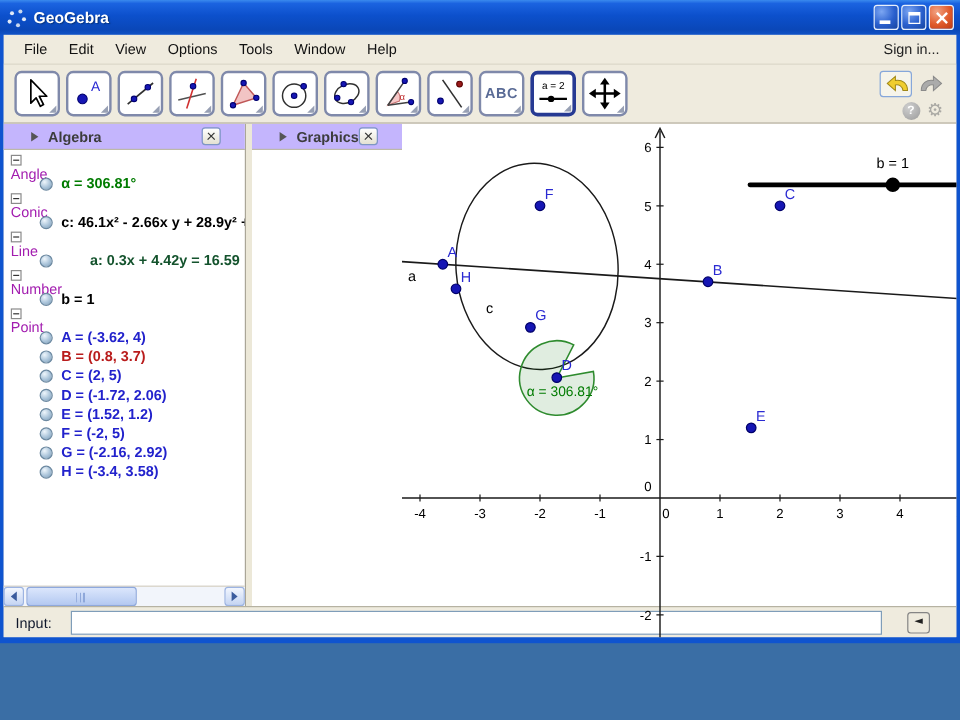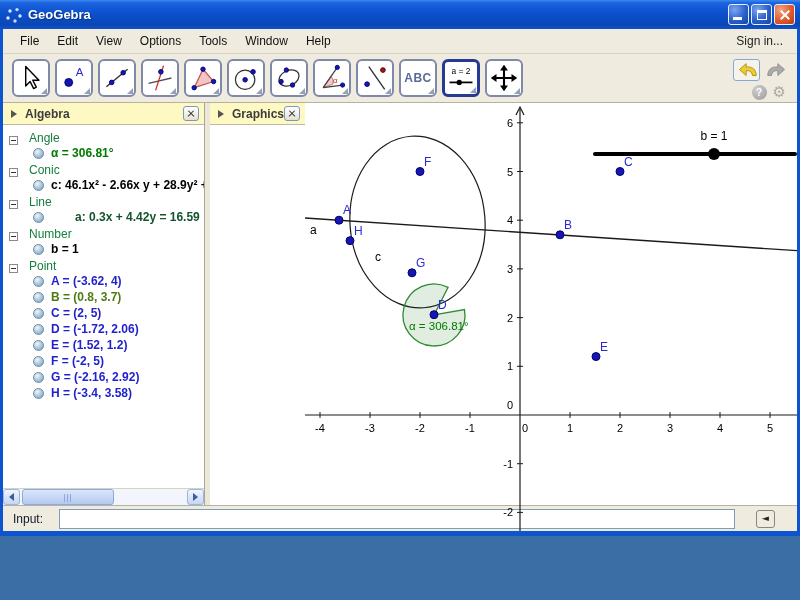--- a/index.html
+++ b/index.html
@@ -49,31 +49,31 @@
   #help-icon { width:15px; height:15px; border-radius:50%; background:radial-gradient(circle at 35% 30%,#cfcfcf,#9a9a9a);
     color:#fff; font-size:10px; font-weight:bold; text-align:center; line-height:15px; }
   #gear-icon { font-family:"DejaVu Sans",sans-serif; font-size:15px; color:#aaa9a4; line-height:15px; }
 
   
   #main { flex:1; display:flex; min-height:0; }
   #algebra-panel { width:202px; background:#fff; border-right:1px solid #aaa697; display:flex; flex-direction:column; }
   #divider { width:5px; background:#ece8d8; }
   #graphics-panel { flex:1; background:#fff; display:flex; }
 
-  .panel-header { height:22px; background:#fef9c3; border-bottom:1px solid #bdb9a9; display:flex; align-items:center; padding:0 5px; flex:none; }
+  .panel-header { height:22px; background:#c4b5fd; border-bottom:1px solid #bdb9a9; display:flex; align-items:center; padding:0 20px; flex:none; }
   .ph-arrow { width:0; height:0; border-top:4px solid transparent; border-bottom:4px solid transparent; border-left:6px solid #555; margin:0 8px 0 3px; }
   .ph-title { font-size:12px; font-weight:bold; color:#3c3c3c; }
   .ph-close { margin-left:auto; width:16px; height:15px; border:1px solid #7e96c4; border-radius:3px;
     background:linear-gradient(180deg,#fff,#e4e1d2); position:relative; }
   .ph-close .xbars { width:8px; height:8px; }
   .ph-close .xbars::before,.ph-close .xbars::after { width:8px; height:1.4px; top:3.4px; background:#333; }
 
   
   #algebra-tree { flex:1; overflow:hidden; padding-top:4px; font-size:12px; }
-  .sec { display:flex; align-items:flex-end; height:16px; padding-left:6px; color:#15803d; }
+  .sec { display:flex; align-items:flex-start; height:16px; padding-left:6px; color:#a21caf;flex-direction:column; }
   .expander { width:9px; height:9px; border:1px solid #8a8a8a; background:#fff; position:relative; flex:none; margin-right:11px; }
   .expander::after { content:""; position:absolute; left:1px; top:3px; width:5px; height:1px; background:#333; }
   .item { display:flex; align-items:center; height:16px; padding-left:30px; font-weight:bold; white-space:nowrap; overflow:hidden; }
   .marble { width:11px; height:11px; border-radius:50%; flex:none; margin-right:7px;
     background:radial-gradient(circle at 35% 30%,#eef6fc,#a9c3d9 55%,#7e9cb5); border:1px solid #6c89a1; }
 
   
   #alg-scrollbar { height:17px; background:#f2f5fb; border-top:1px solid #d6d2c2; display:flex; flex:none; }
   .sb-btn { width:17px; height:16px; background:linear-gradient(180deg,#f2f6fe,#c5d5f3); border:1px solid #9db4e2; border-radius:3px;
     display:flex; align-items:center; justify-content:center; flex:none; }
@@ -313,21 +313,21 @@
             <div class="sec">
               <span class="expander"></span>
               <span>Point</span>
             </div>
             <div class="item">
               <span class="marble"></span>
               <span style="color: rgb(34, 34, 204);">A = (-3.62, 4)</span>
             </div>
             <div class="item">
               <span class="marble"></span>
-              <span style="color: #4d7c0f;">B = (0.8, 3.7)</span>
+              <span style="color: #b91c1c;">B = (0.8, 3.7)</span>
             </div>
             <div class="item">
               <span class="marble"></span>
               <span style="color: rgb(34, 34, 204);">C = (2, 5)</span>
             </div>
             <div class="item">
               <span class="marble"></span>
               <span style="color: rgb(34, 34, 204);">D = (-1.72, 2.06)</span>
             </div>
             <div class="item">

